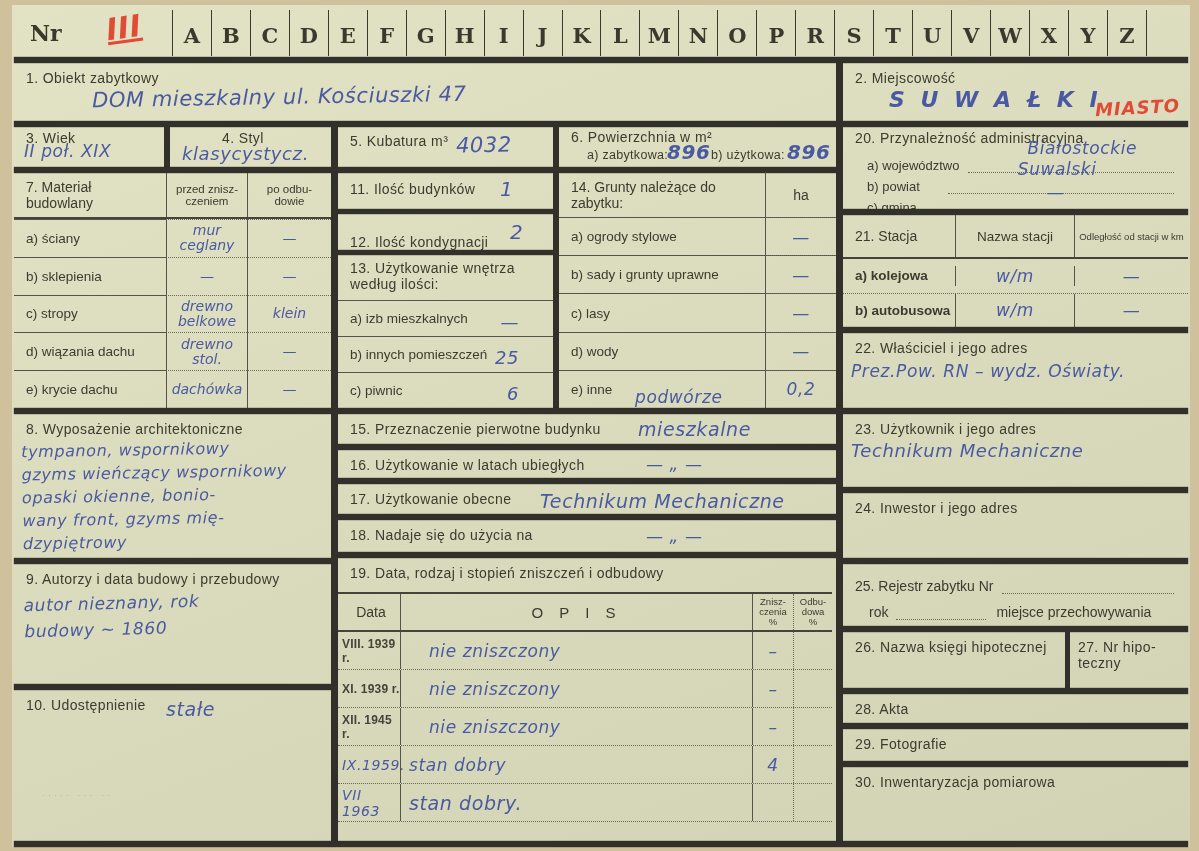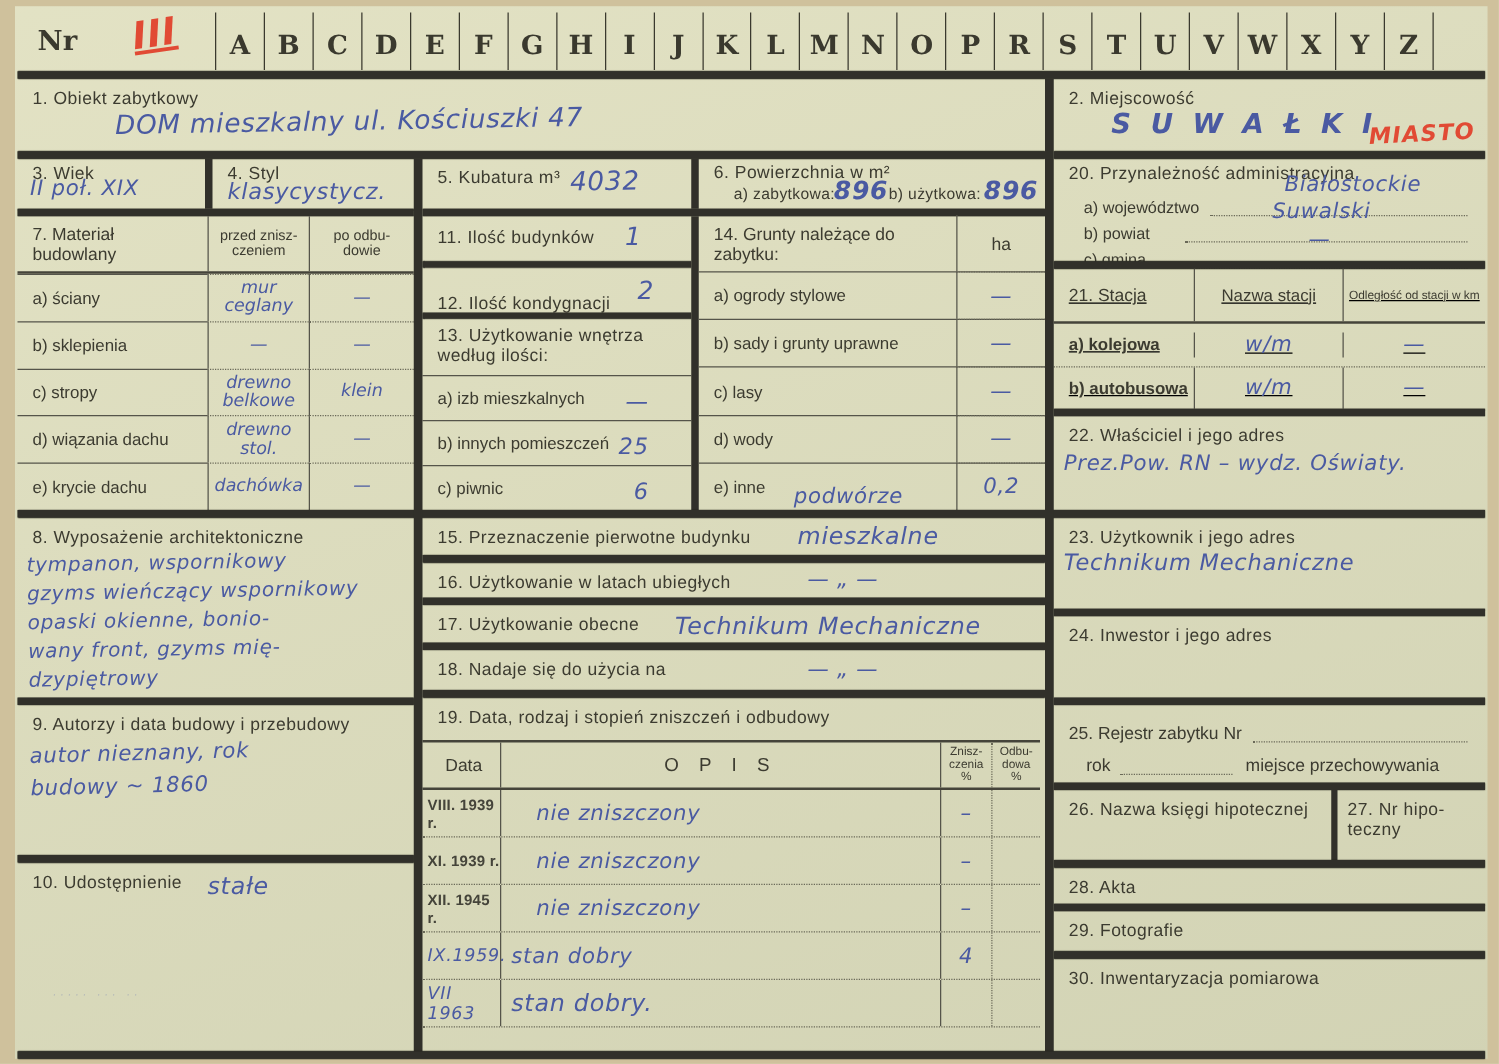--- a/index.html
+++ b/index.html
@@ -50,21 +50,21 @@
   .t19 .co{flex:1;border-left:1px solid #55544a;display:flex;align-items:center;padding-left:28px;}
   .t19 .cz{width:40px;border-left:1px solid #55544a;display:flex;align-items:center;justify-content:center;}
   .t19 .cr{width:38px;border-left:1px dotted #6a6958;display:flex;align-items:center;justify-content:center;}
   .dateprint{font-size:12px;font-weight:bold;color:#45443a;letter-spacing:.2px;font-family:"Liberation Sans",sans-serif;}
   .pct{font-size:9.5px;color:#3c3b30;text-align:center;line-height:10px;}
   
   .dotrow{display:flex;align-items:flex-end;padding:0 14px 0 24px;position:relative;height:27px;}
   .dotrow .dl{flex:1;border-bottom:1px dotted #6a6958;margin-left:8px;height:18px;position:relative;}
   .dotrow .lab{font-size:13px;color:#3c3b30;}
   
-  .t21{display:flex;flex-direction:column;height:100%;text-decoration:underline;}
+  .t21{display:flex;flex-direction:column;height:100%;}
   .t21 .hrow{display:flex;height:42px;border-bottom:2px solid #45443a;}
   .t21 .row{display:flex;flex:1;}
   .t21 .c0{width:112px;display:flex;align-items:center;padding-left:12px;font-size:13.5px;color:#3c3b30;box-sizing:border-box;}
   .t21 .c1{width:118px;border-left:1px solid #55544a;display:flex;align-items:center;justify-content:center;}
   .t21 .c2{flex:1;border-left:1px solid #55544a;display:flex;align-items:center;justify-content:center;}
   .t21 .row.dot{border-bottom:1px dotted #6a6958;align-items:center;}
   .t21 .hrow .c0{font-size:14px;}
   .t21 .hrow .c1{font-size:13.5px;color:#3c3b30;}
   .t21 .hrow .c2{font-size:9.5px;color:#3c3b30;text-align:center;padding:0 2px;}
   .b13{font-weight:bold;}
@@ -118,21 +118,21 @@
     <div class="abs hand red" style="left:252px;top:34px;font-size:18px;font-weight:bold;transform:rotate(-3deg);letter-spacing:1px;">MIASTO</div>
   </div>
   <div class="hbar" style="left:2px;top:116px;width:822px;"></div>
   <div class="hbar" style="left:831px;top:116px;width:345px;"></div>
 
   <div class="sec" style="left:2px;top:122px;width:150px;height:40px;">
     <div class="lbl" style="padding-top:3px;">3. Wiek</div>
     <div class="abs hand hand-md" style="left:10px;top:14px;">II poł. XIX</div>
   </div>
   <div class="vbar" style="left:152px;top:122px;height:40px;"></div>
-  <div class="sec" style="left:158px;top:122px;width:171px;height:40px;">
+  <div class="sec" style="left:158px;top:122px;width:171px;height:40px;padding-left:40px;">
     <div class="lbl" style="padding-top:3px;">4. Styl</div>
     <div class="abs hand hand-md" style="left:12px;top:16px;font-size:18px;">klasycystycz.</div>
   </div>
   <div class="sec" style="left:326px;top:122px;width:215px;height:40px;">
     <div class="lbl" style="padding-top:6px;">5. Kubatura m³</div>
     <div class="abs hand hand-lg" style="left:118px;top:6px;">4032</div>
   </div>
   <div class="vbar" style="left:541px;top:122px;height:40px;"></div>
   <div class="sec" style="left:547px;top:122px;width:277px;height:40px;">
     <div class="lbl" style="padding-top:2px;">6. Powierzchnia w m²</div>

